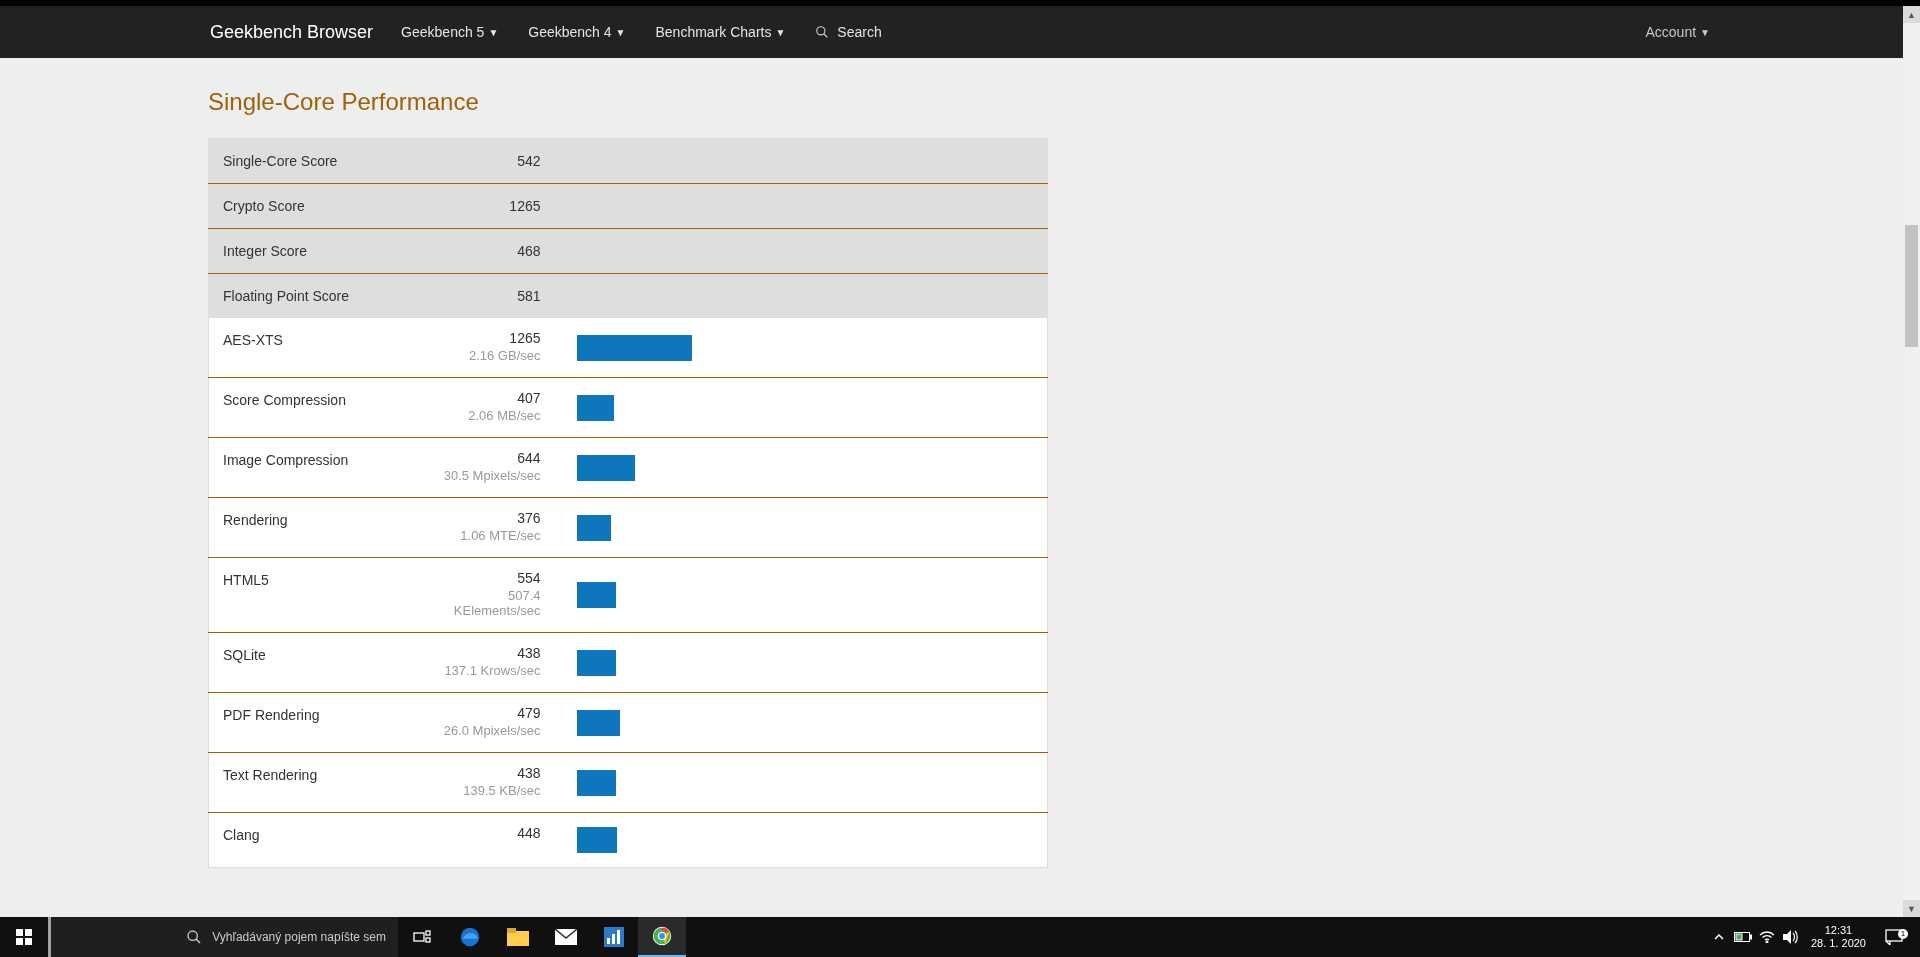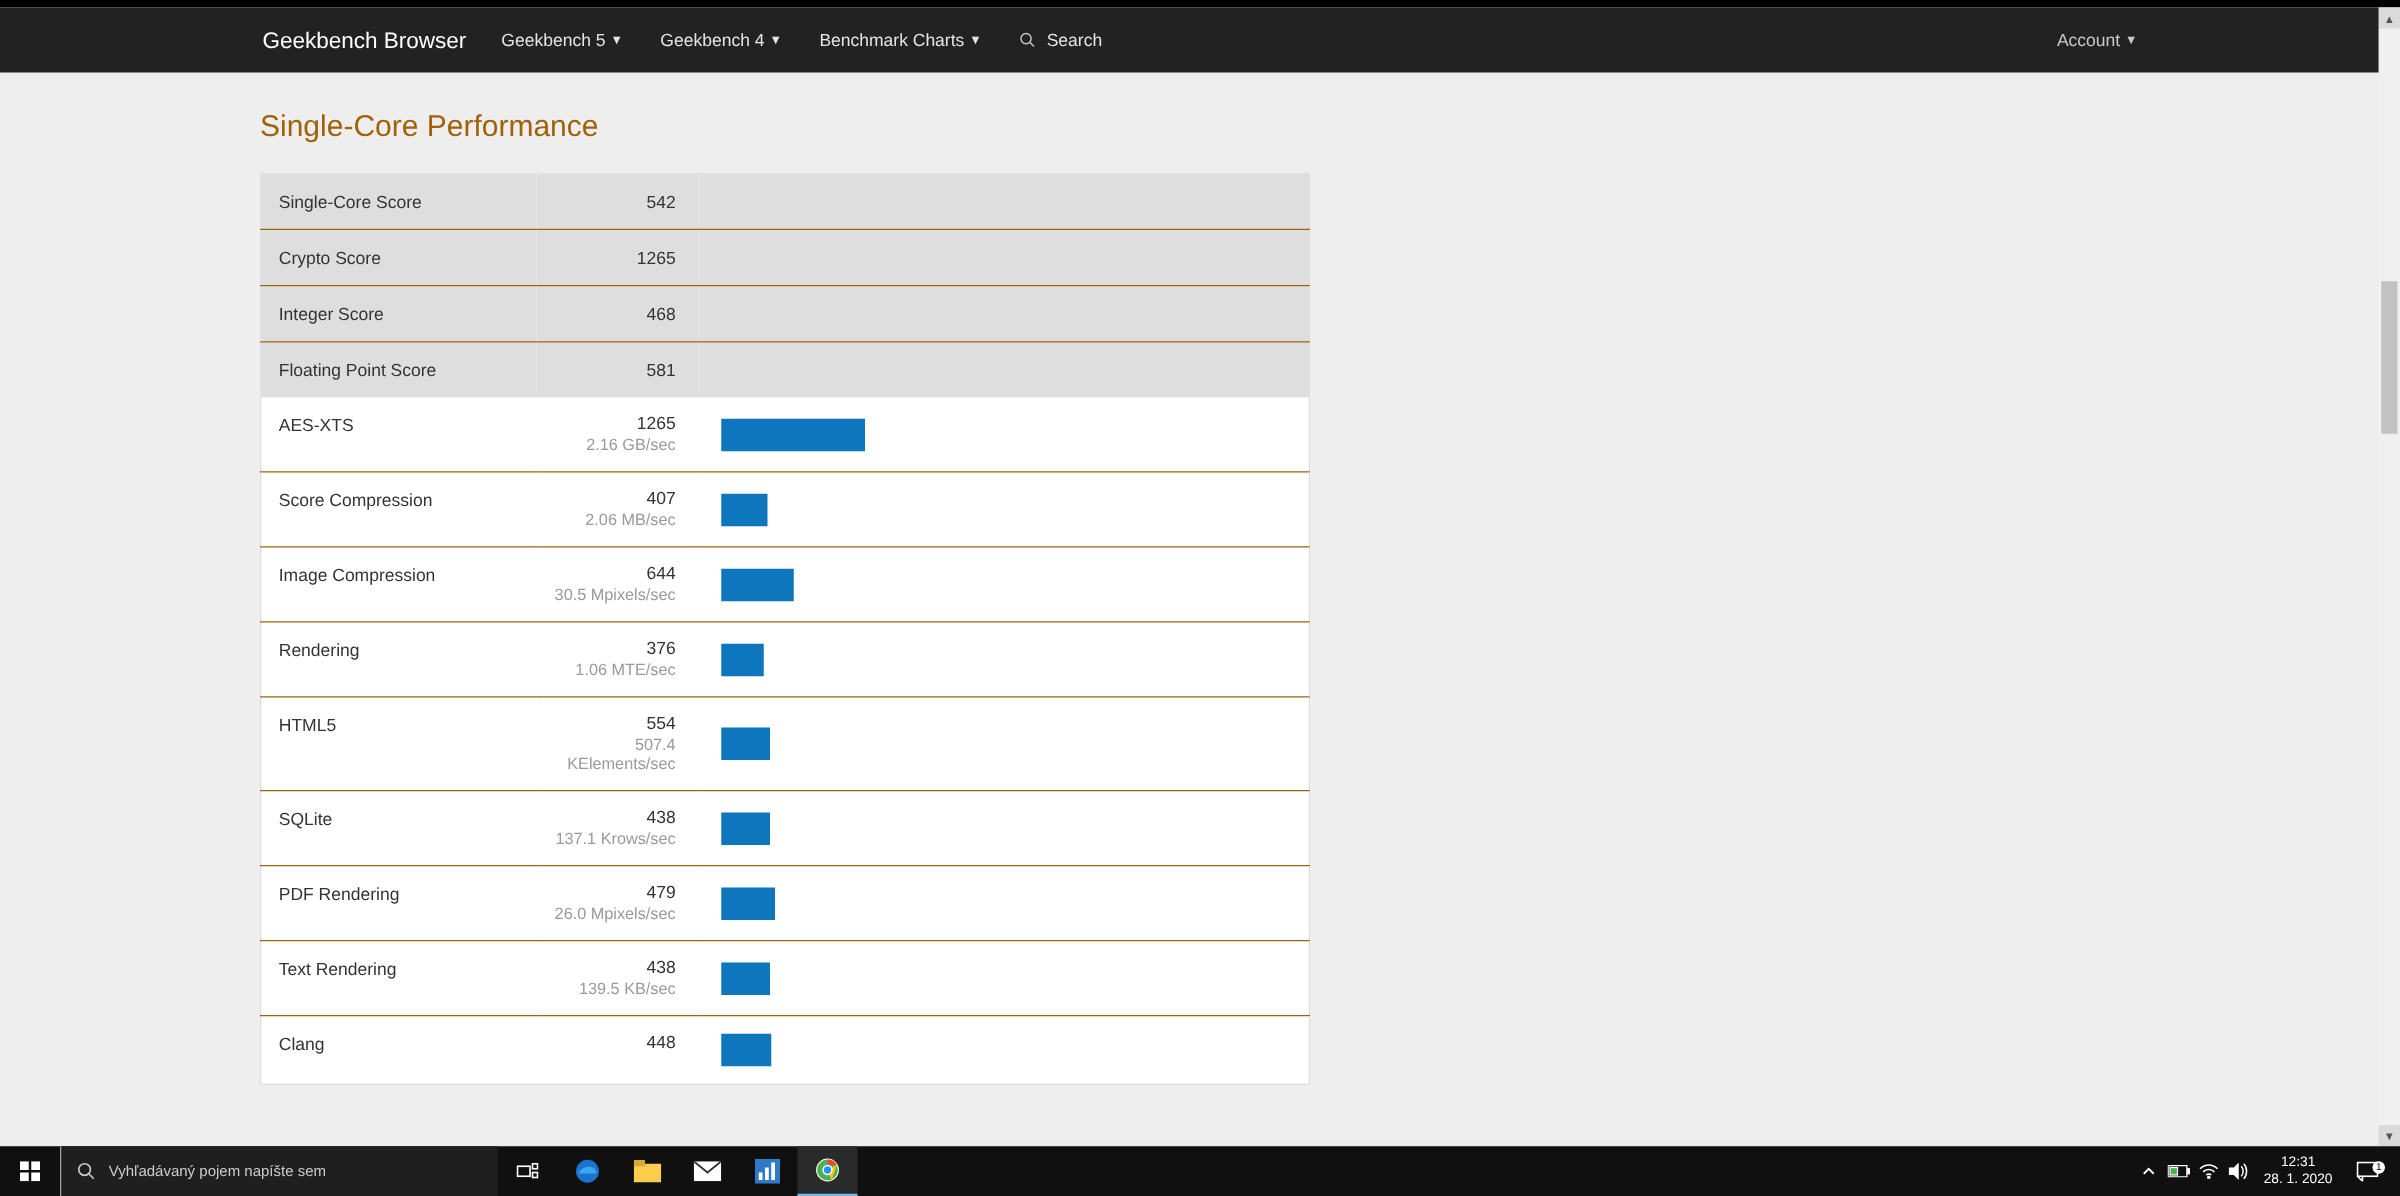--- a/index.html
+++ b/index.html
@@ -163,21 +163,22 @@
     align-items: center;
     justify-content: center;
   }
   .taskbar .search-box {
     width: 350px;
     background: #1f1f1f;
     display: flex;
     align-items: center;
     padding: 0 12px;
     color: #ccc;
-    border-left: 1px solid #a3a3a3;
+    border-left: 3px solid #a3a3a3;
+    justify-content: flex-end;
   }
   .taskbar .search-box svg { margin-right: 10px; flex-shrink: 0; }
   .taskbar .task-icon {
     width: 48px;
     display: flex;
     align-items: center;
     justify-content: center;
   }
   .taskbar .task-icon.active {
     background: #2a2a2a;

